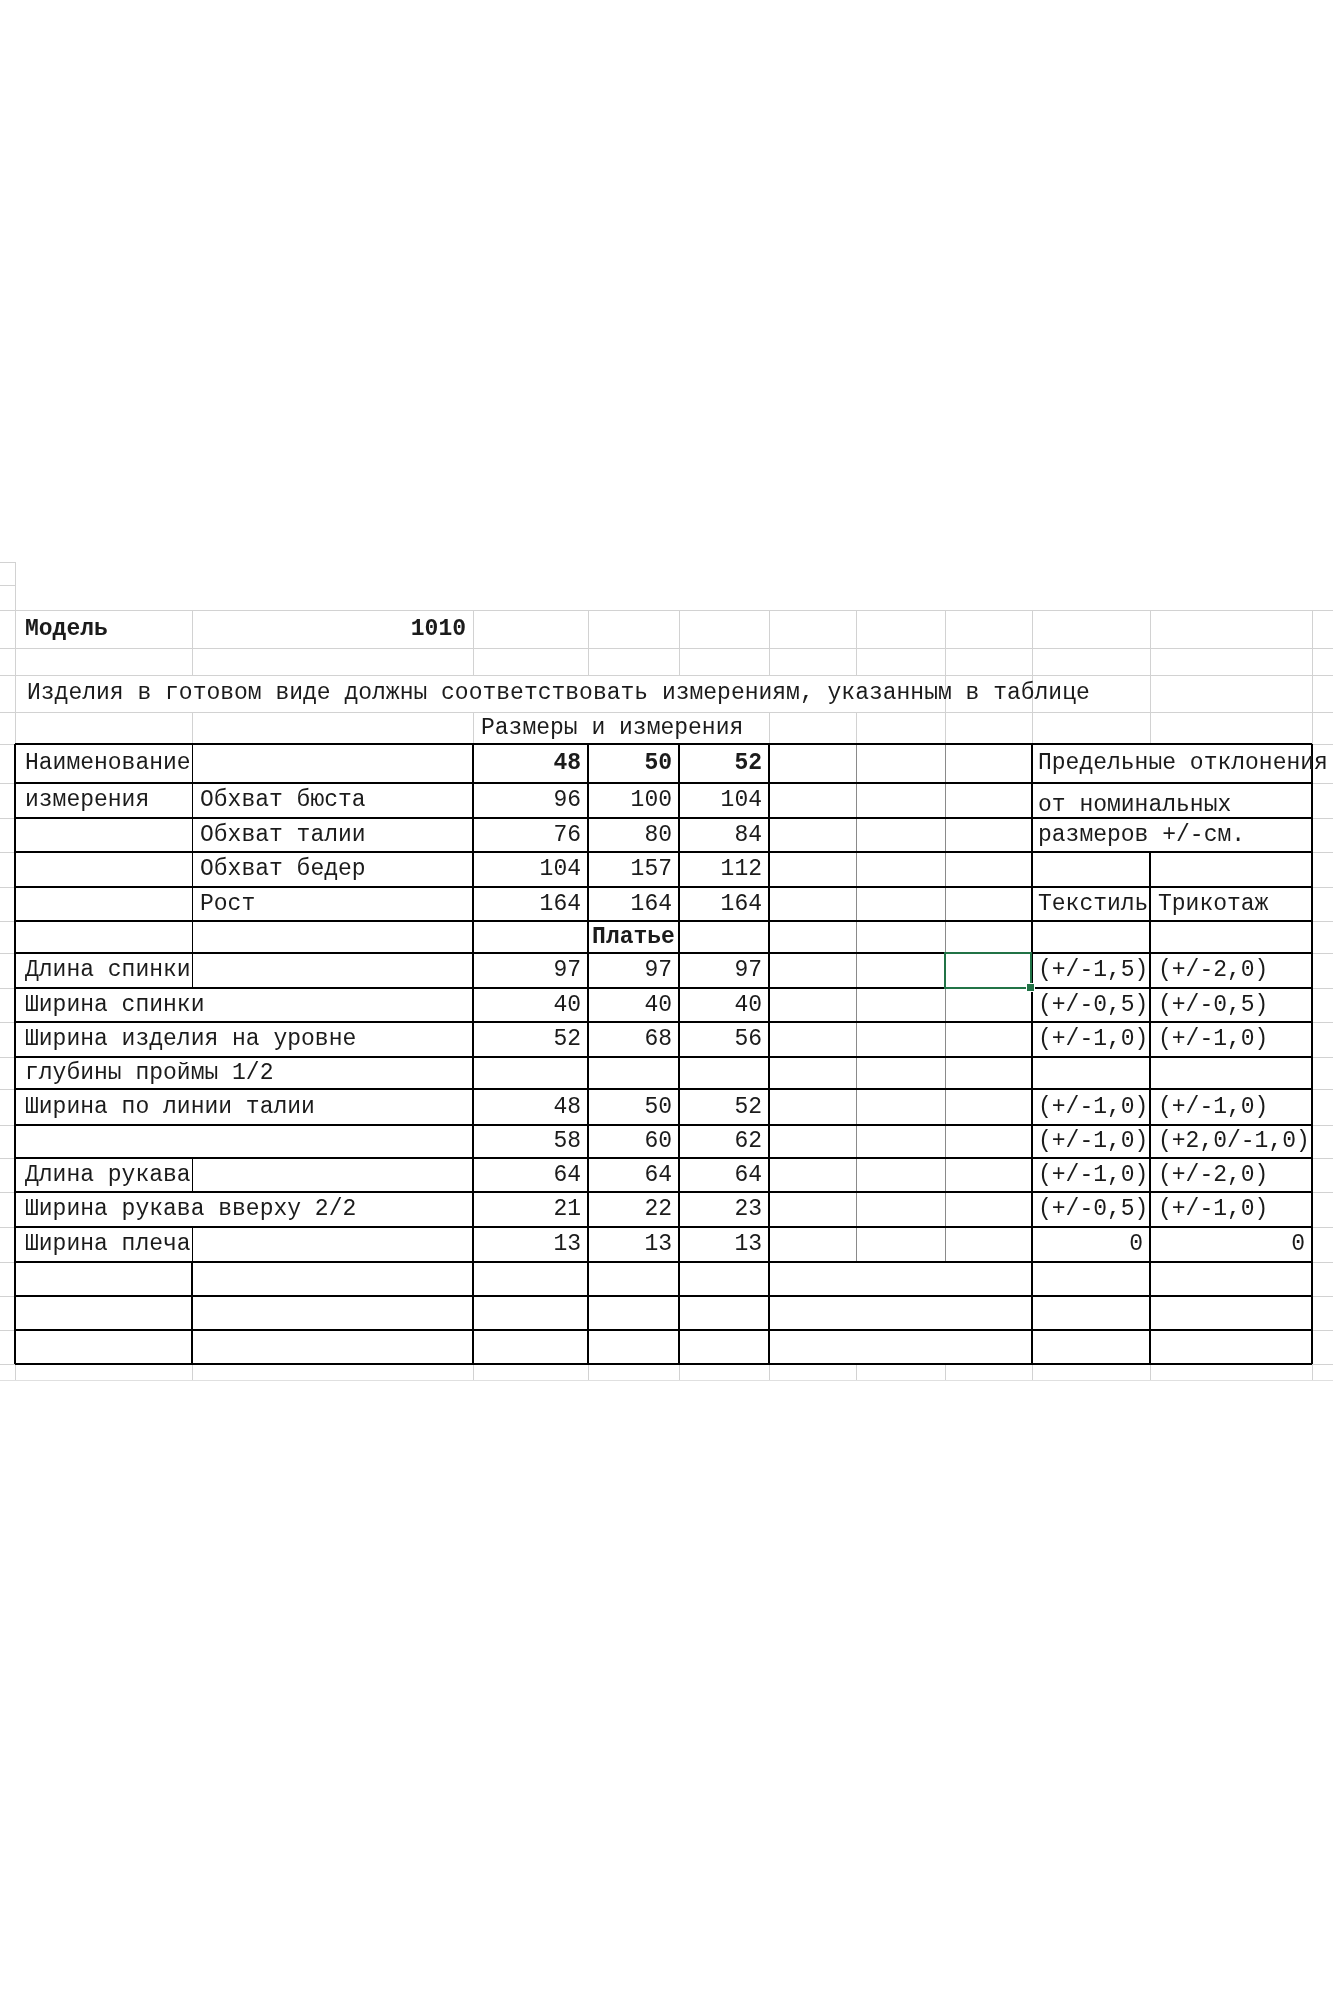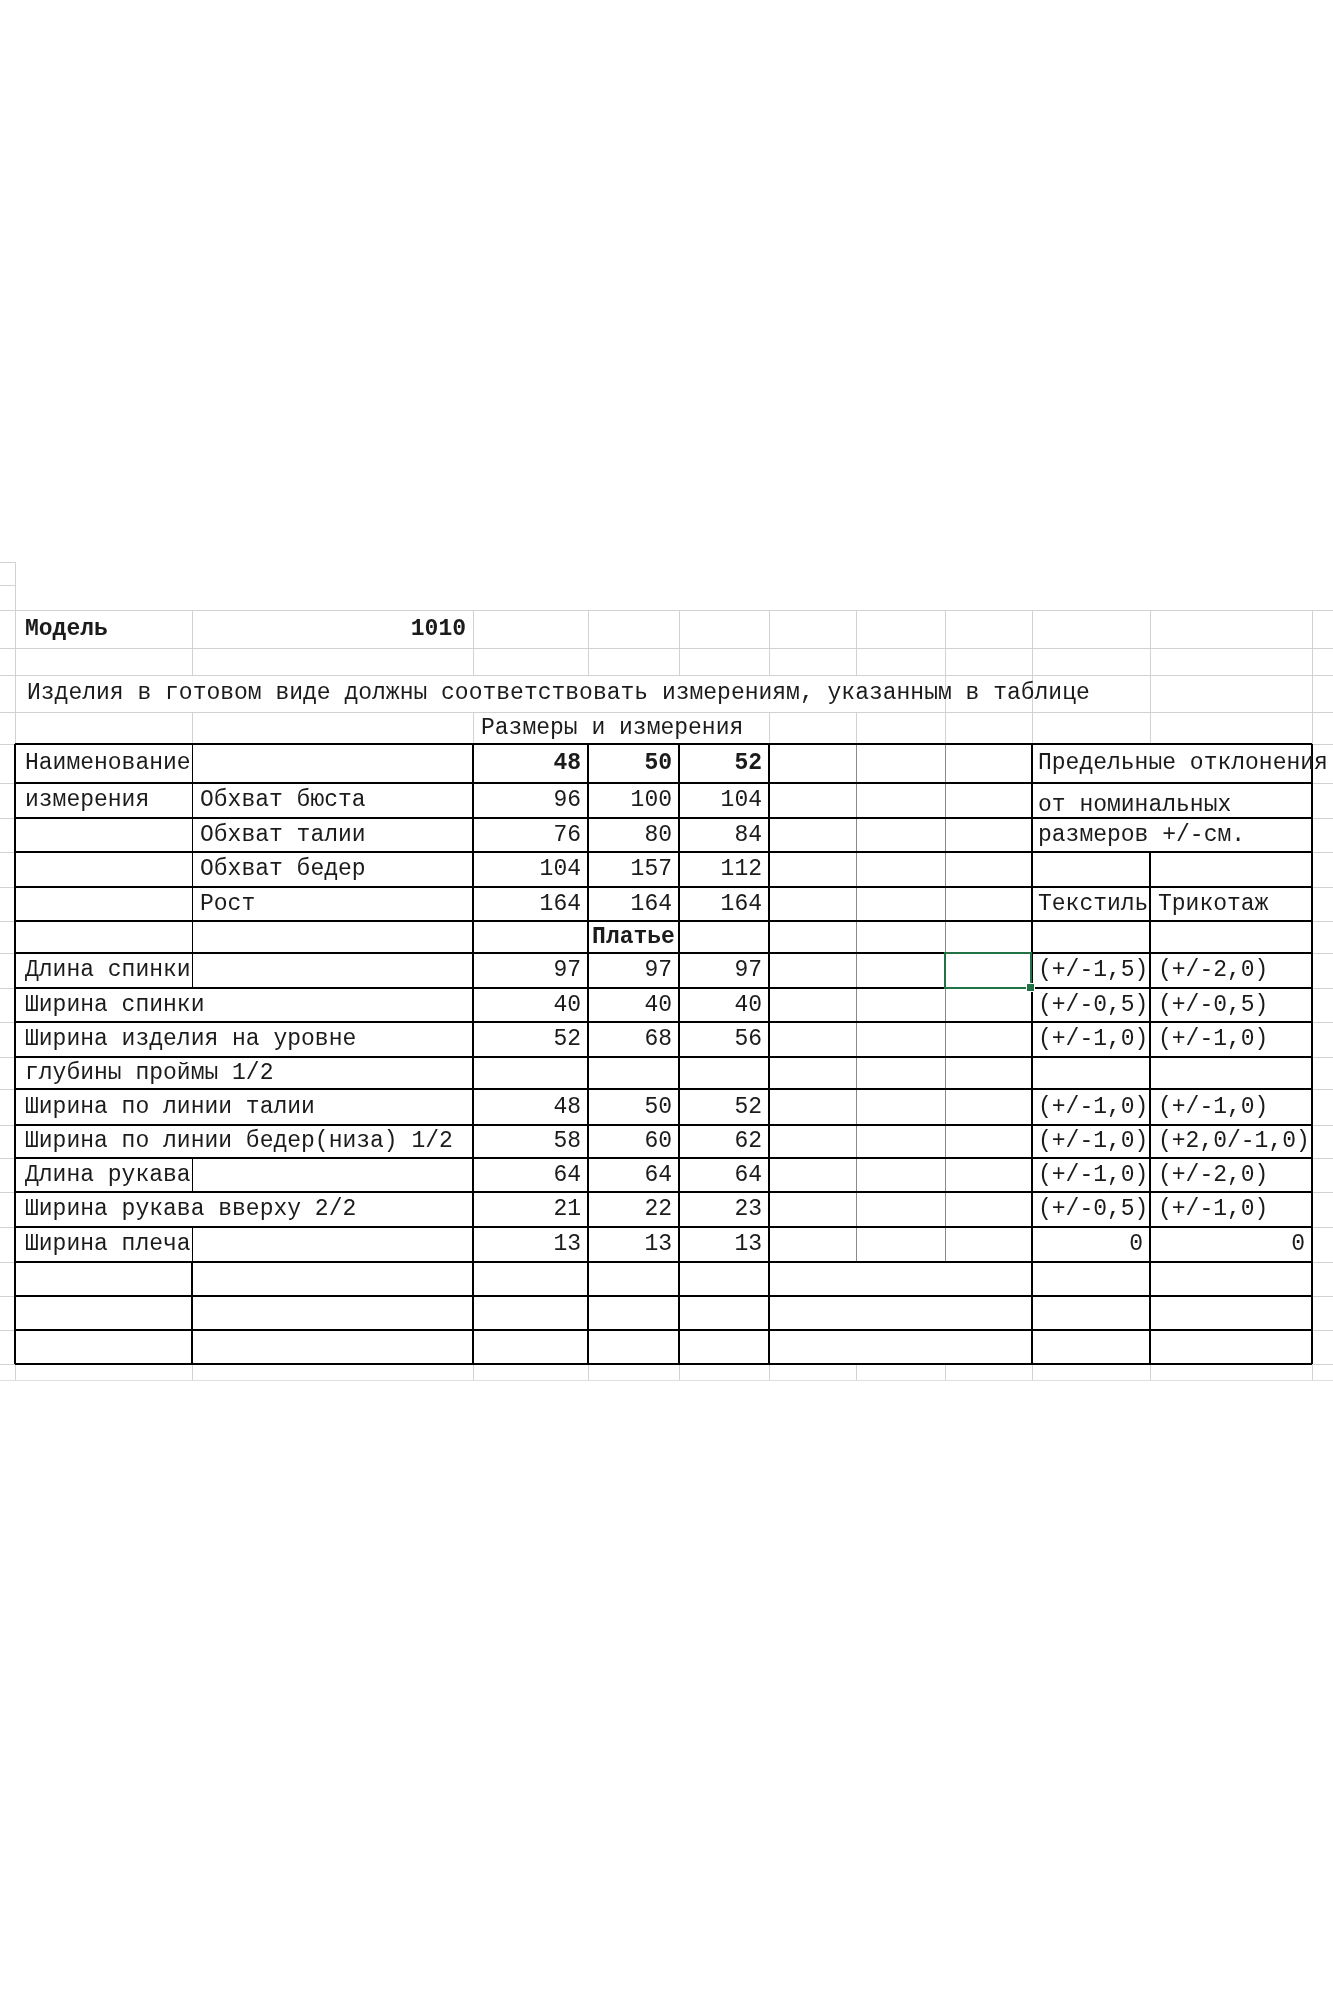--- a/index.html
+++ b/index.html
@@ -212,21 +212,20 @@
 
   <div class="cell" style="left:25px;top:1057px;height:32px;">глубины проймы 1/2</div>
 
   <div class="cell" style="left:25px;top:1089px;height:36px;">Ширина по линии талии</div>
   <div class="cell r" style="right:752px;top:1089px;height:36px;">48</div>
   <div class="cell r" style="right:661px;top:1089px;height:36px;">50</div>
   <div class="cell r" style="right:571px;top:1089px;height:36px;">52</div>
   <div class="cell" style="left:1038px;top:1089px;height:36px;">(+/-1,0)</div>
   <div class="cell" style="left:1158px;top:1089px;height:36px;">(+/-1,0)</div>
 
-  <div class="cell" style="left:25px;top:1125px;height:33px;">Ширина по линии бедер(низа) 1/2</div>
   <div class="cell r" style="right:752px;top:1125px;height:33px;">58</div>
   <div class="cell r" style="right:661px;top:1125px;height:33px;">60</div>
   <div class="cell r" style="right:571px;top:1125px;height:33px;">62</div>
   <div class="cell" style="left:1038px;top:1125px;height:33px;">(+/-1,0)</div>
   <div class="cell" style="left:1158px;top:1125px;height:33px;">(+2,0/-1,0)</div>
 
   <div class="cell" style="left:25px;top:1158px;height:34px;">Длина рукава</div>
   <div class="cell r" style="right:752px;top:1158px;height:34px;">64</div>
   <div class="cell r" style="right:661px;top:1158px;height:34px;">64</div>
   <div class="cell r" style="right:571px;top:1158px;height:34px;">64</div>

